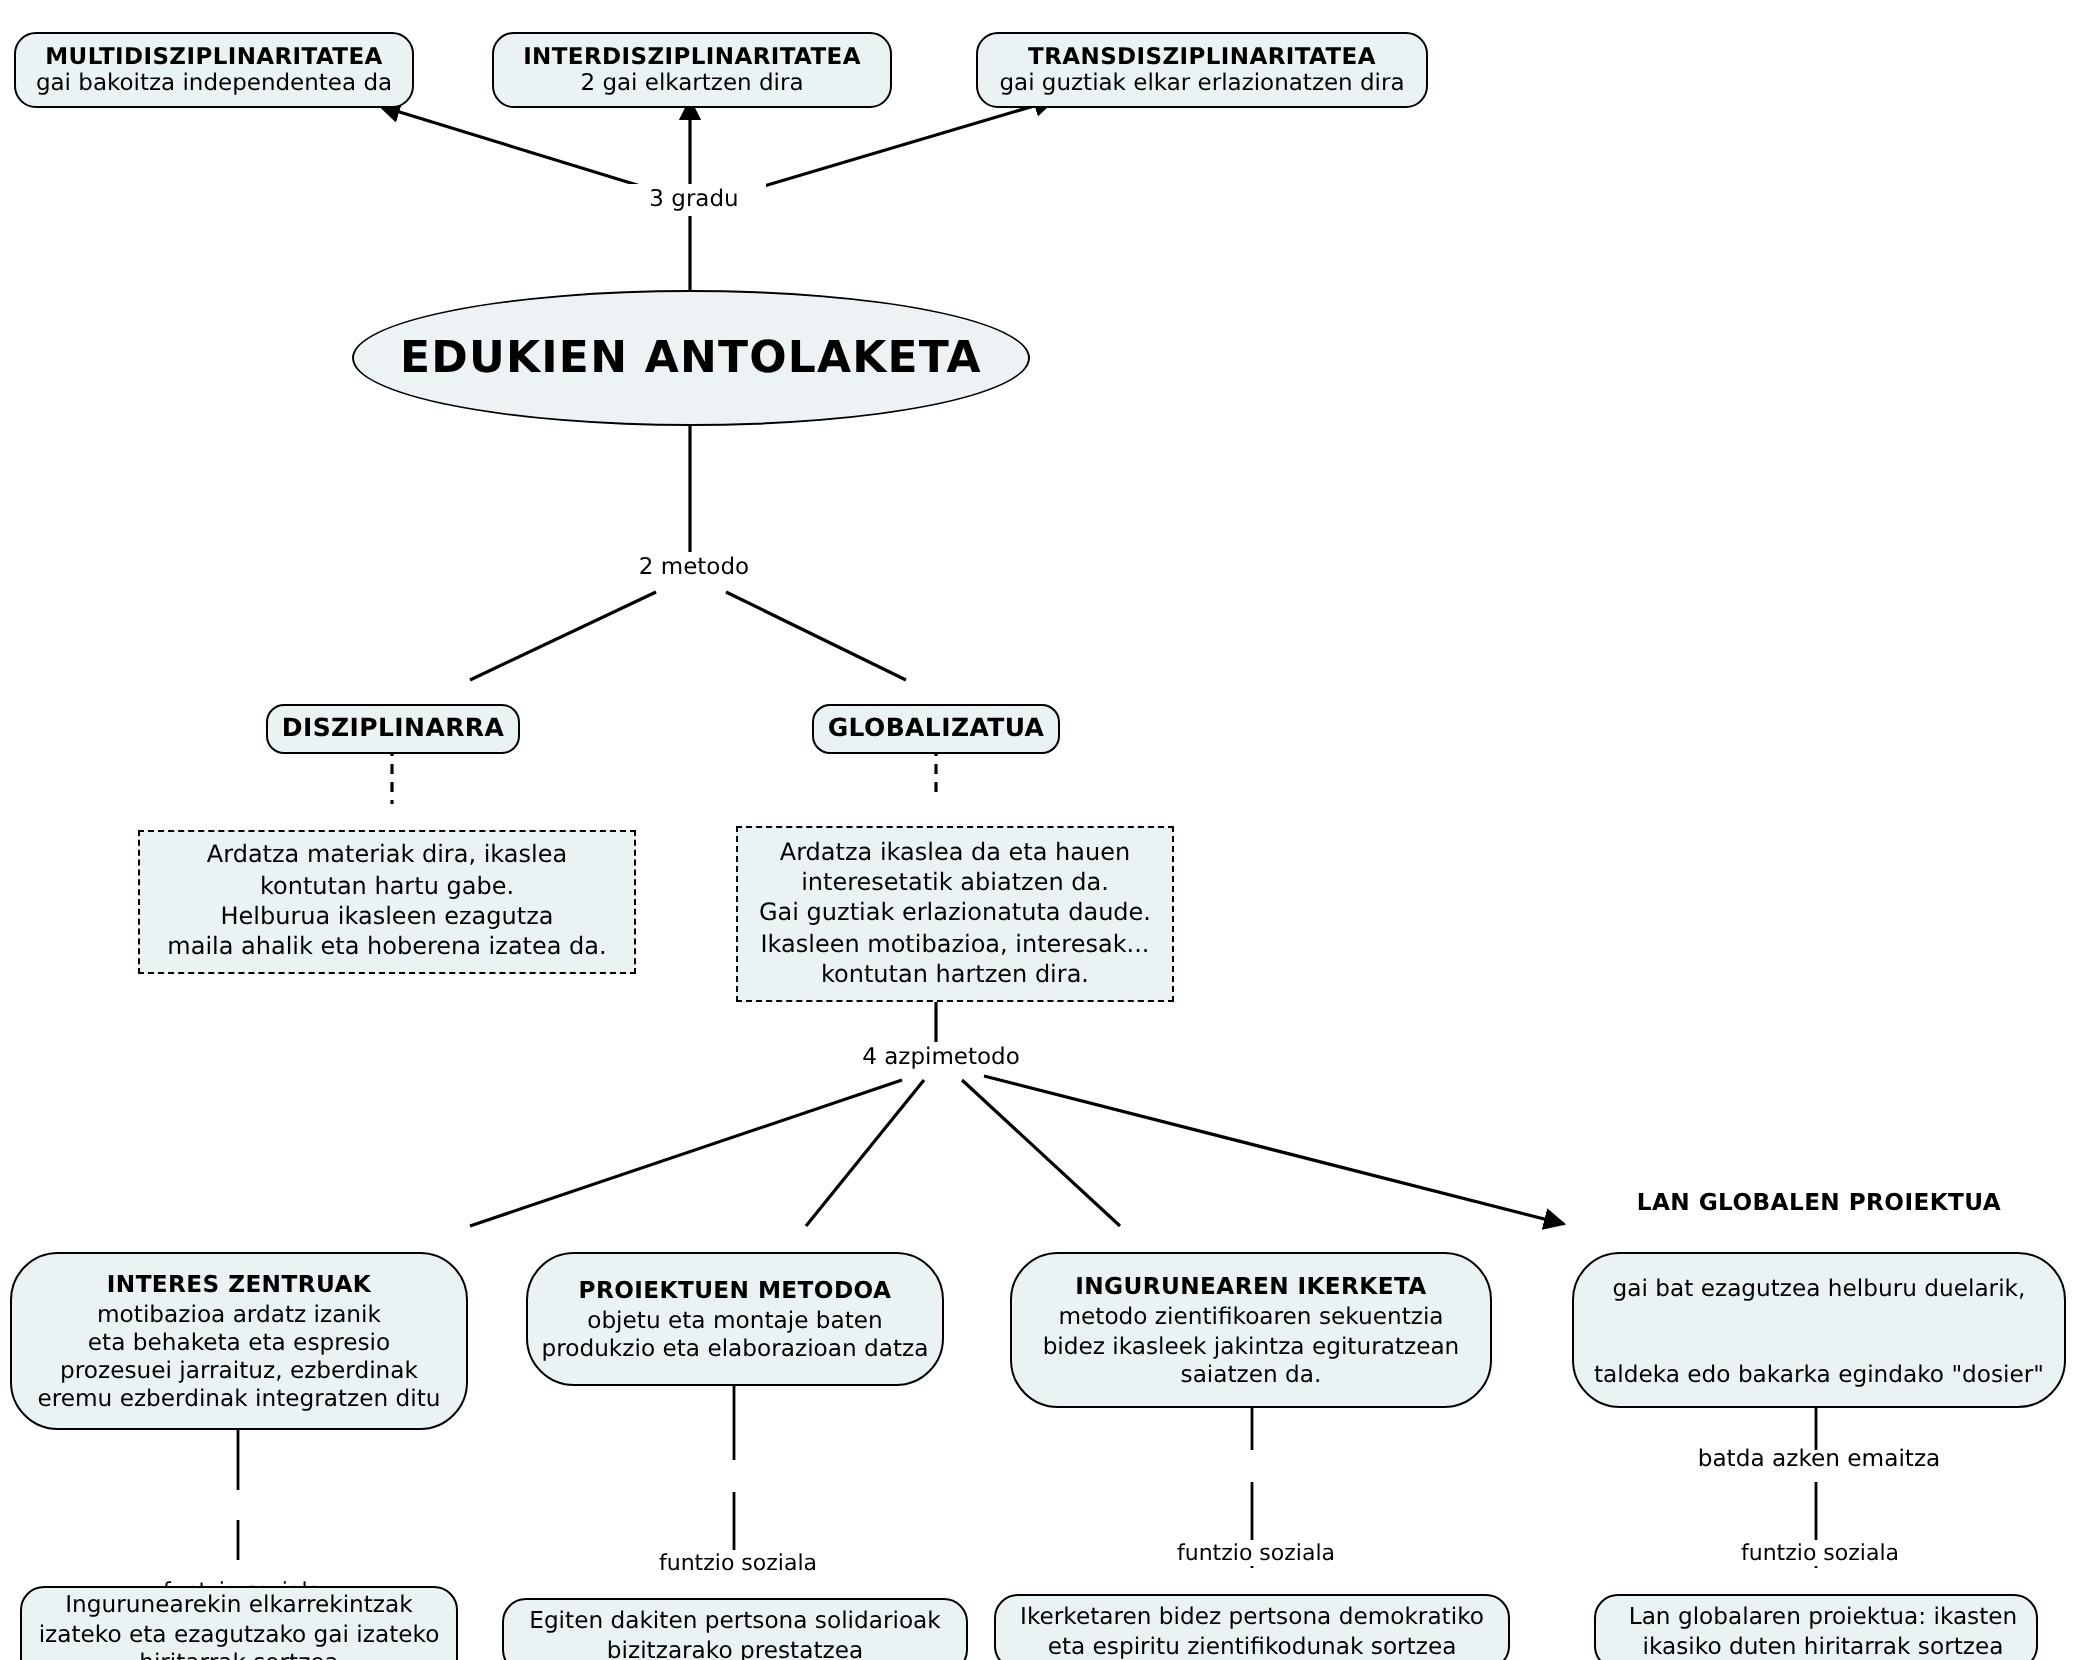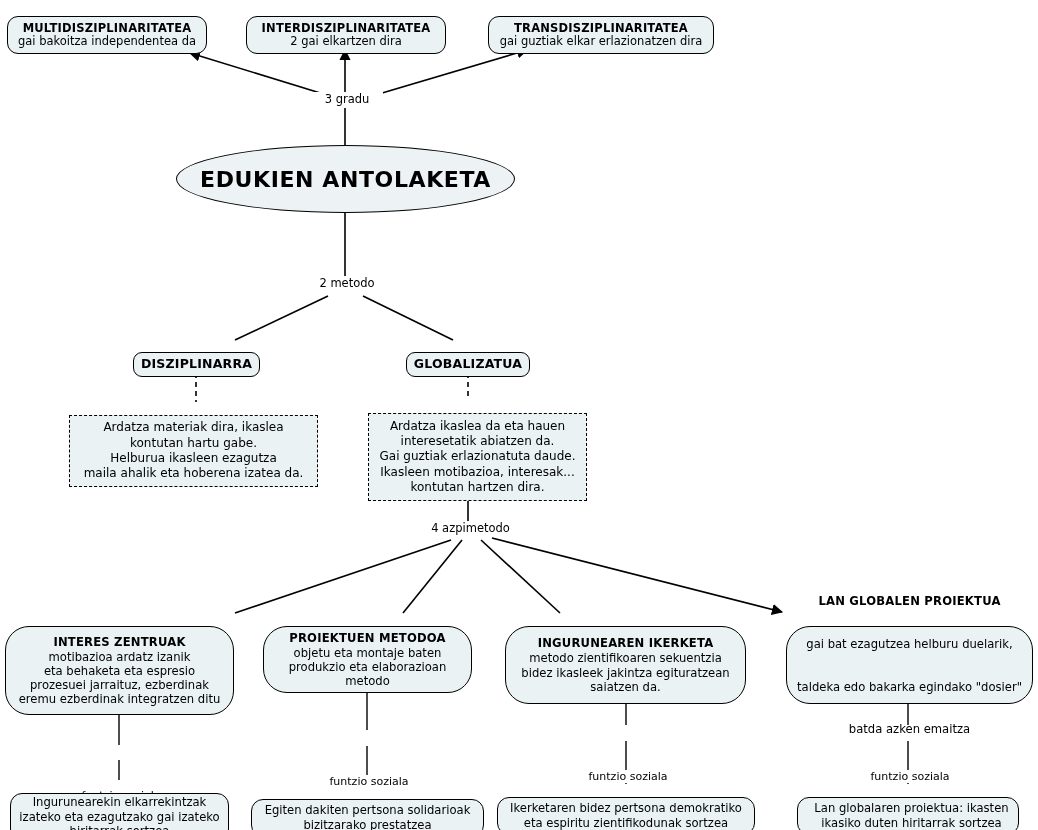--- a/index.html
+++ b/index.html
@@ -214,21 +214,21 @@
     <div class="title">INTERES ZENTRUAK</div>
     <div class="sub">motibazioa ardatz izanik</div>
     <div class="sub">eta behaketa eta espresio</div>
     <div class="sub">prozesuei jarraituz, ezberdinak</div>
     <div class="sub">eremu ezberdinak integratzen ditu</div>
   </div>
 
   <div class="node sub-node" style="left:263px; top:613px; width:209px; height:67px;">
     <div class="title">PROIEKTUEN METODOA</div>
     <div class="sub">objetu eta montaje baten</div>
-    <div class="sub">produkzio eta elaborazioan metodo</div>
+    <div class="sub">produkzio eta elaborazioan datza</div>
   </div>
 
   <div class="node sub-node" style="left:505px; top:613px; width:241px; height:78px;">
     <div class="title">INGURUNEAREN IKERKETA</div>
     <div class="sub">metodo zientifikoaren sekuentzia</div>
     <div class="sub">bidez ikasleek jakintza egituratzean</div>
     <div class="sub">saiatzen da.</div>
   </div>
 
   <div class="node sub-node" style="left:786px; top:613px; width:247px; height:78px;gap:28px;">

